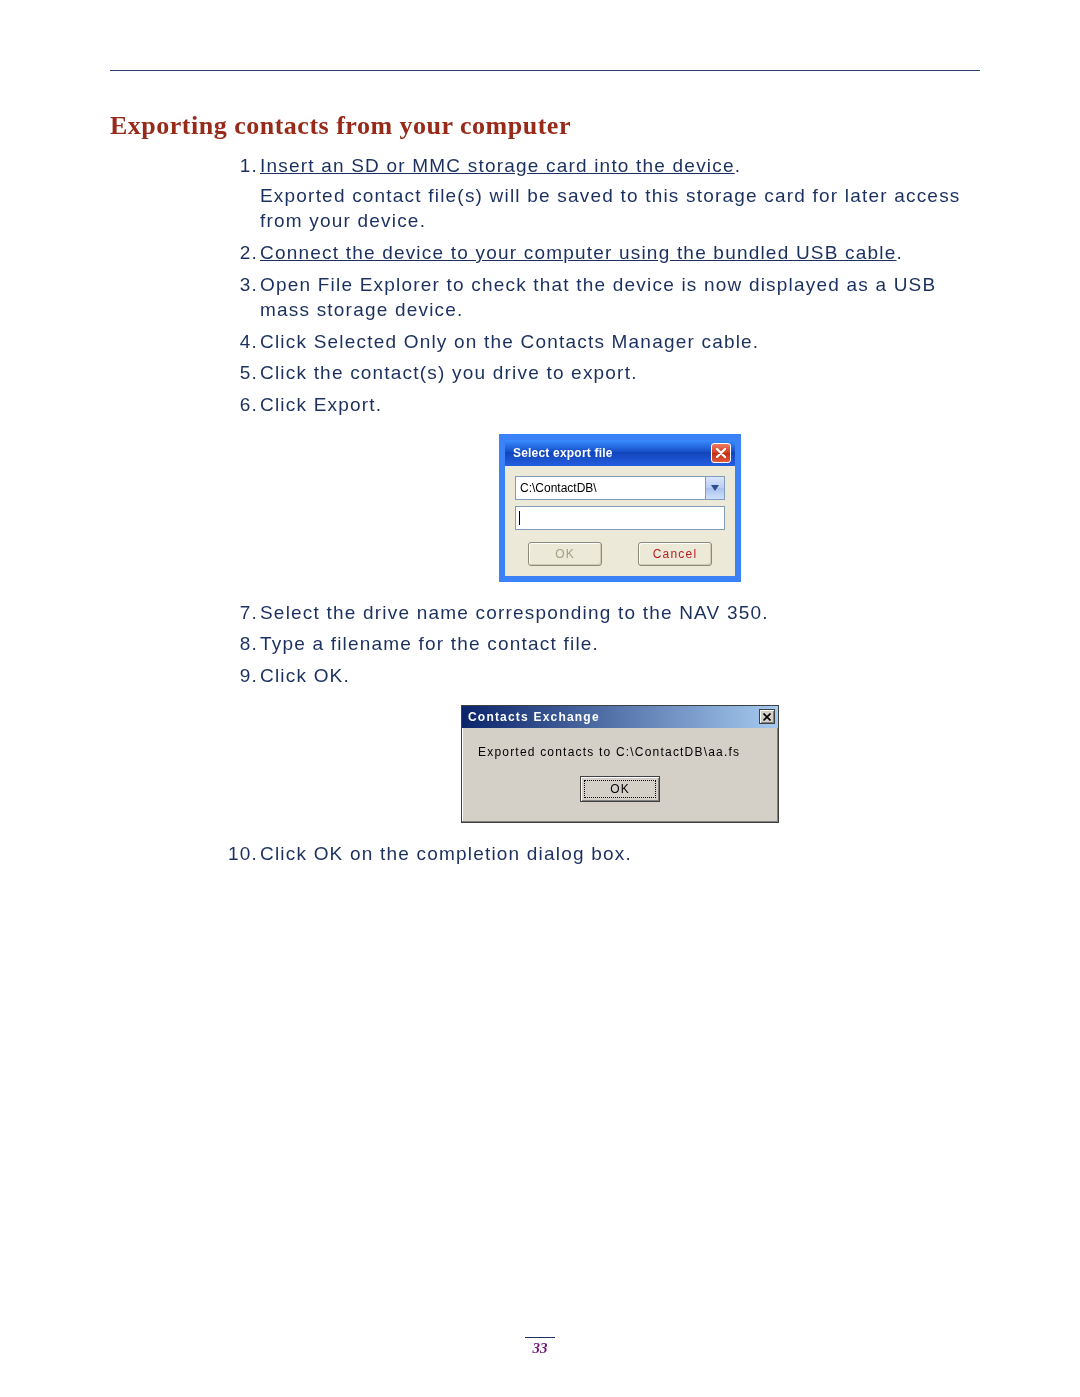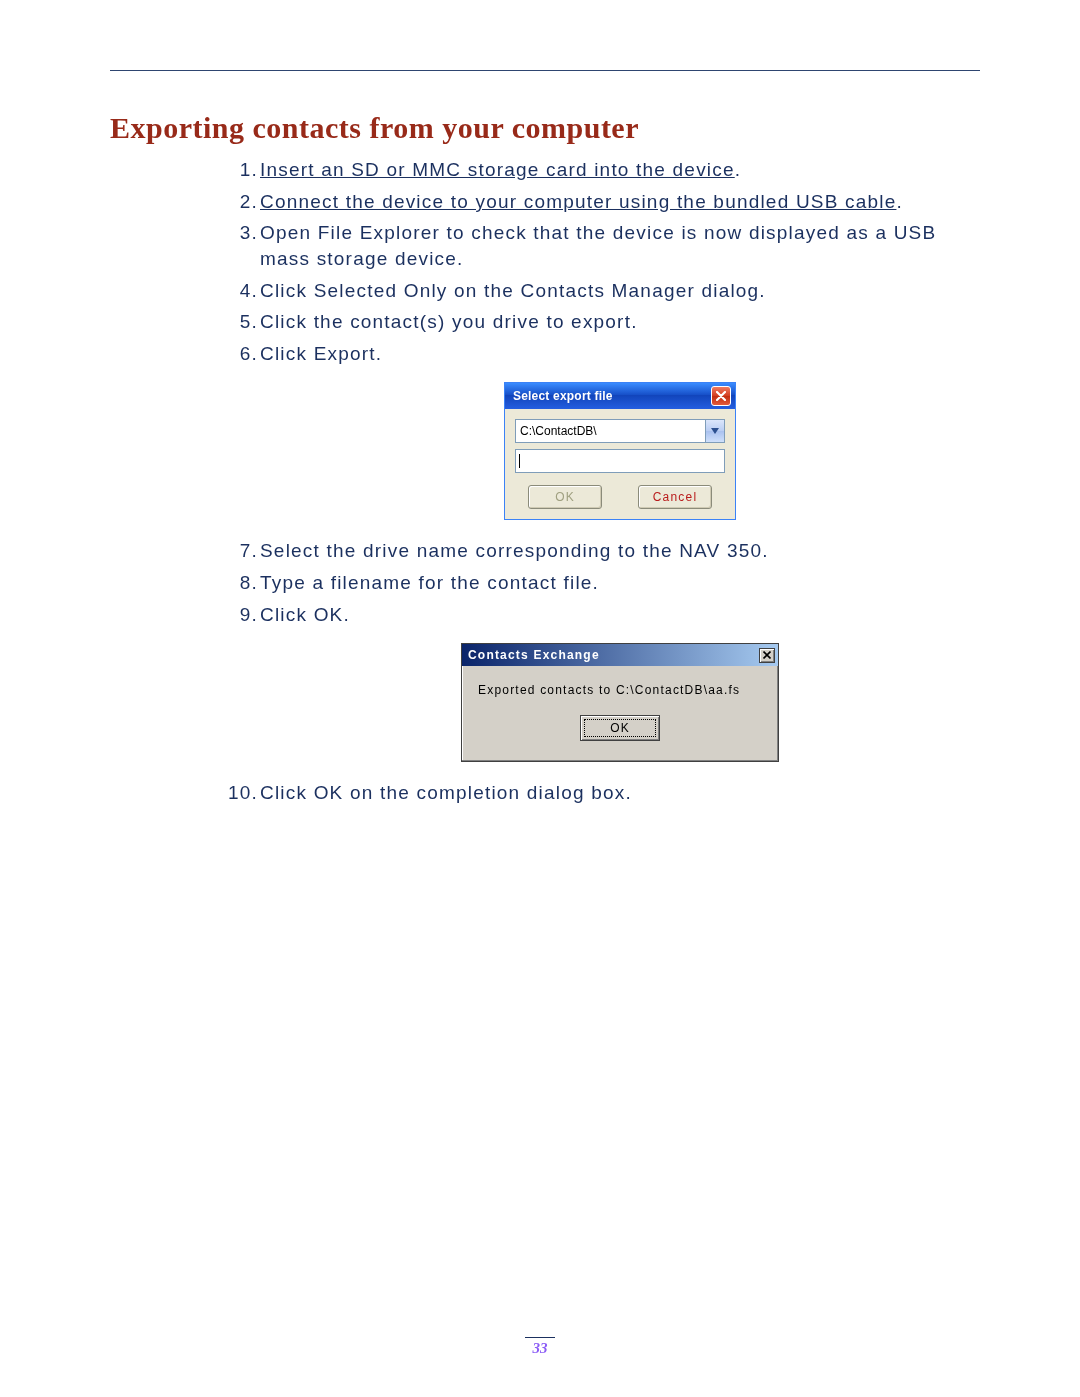--- a/index.html
+++ b/index.html
@@ -18,21 +18,21 @@
     position: relative;
   }
   .hr-top {
     border: 0;
     border-top: 1px solid #2e4570;
     margin: 0 0 40px 0;
   }
   .heading {
     font-family: Georgia, "Times New Roman", serif;
     font-weight: bold;
-    font-size: 30px;
+    font-size: 26px;
     color: #982a19;
     margin: 0 0 12px 0;
     letter-spacing: 0.5px;
   }
   ol.steps {
     margin: 0;
     padding: 0 0 0 150px;
     list-style: none;
     counter-reset: item;
     font-size: 19px;
@@ -67,21 +67,21 @@
   .figwrap {
     display: flex;
     justify-content: center;
     margin: 16px 0 18px 0;
   }
 
   
   .xp-dialog {
     width: 230px;
     background: #ece9d8;
-    border: 1px solid #3b82f6;
+    border: 6px solid #3b82f6;
     box-shadow: 0 0 0 1px #7b93c9 inset;
     font-family: "Tahoma", "Trebuchet MS", sans-serif;
     font-size: 12px;
   }
   .xp-titlebar {
     height: 26px;
     background: linear-gradient(to bottom, #3a8cff 0%, #1750c9 45%, #1144ba 46%, #245ee0 100%);
     display: flex;
     align-items: center;
     padding: 0 4px 0 8px;
@@ -257,40 +257,41 @@
     width: 30px;
     border: 0;
     border-top: 1px solid #1b305f;
     margin: 0 auto 2px auto;
   }
   .footer-num {
     font-family: Georgia, "Times New Roman", serif;
     font-style: italic;
     font-weight: bold;
     font-size: 15px;
-    color: #8b5cf6;
+    color: #701a75;
   }
 </style>
 </head>
 <body>
 
 <div class="page">
   <hr class="hr-top">
 
   <h2 class="heading">Exporting contacts from your computer</h2>
 
   <ol class="steps">
     <li>
       <span class="link-step">Insert an SD or MMC storage card into the device</span>.
+      <span class="note">Exported contact file(s) will be saved to this storage card for later access from your device.</span>
     </li>
     <li>
       <span class="link-step">Connect the device to your computer using the bundled USB cable</span>.
     </li>
     <li>Open File Explorer to check that the device is now displayed as a USB mass storage device.</li>
-    <li>Click Selected Only on the Contacts Manager dialog.</li>
+    <li>Click Selected Only on the Contacts Manager cable.</li>
     <li>Click the contact(s) you drive to export.</li>
     <li>
       <span>Click Export.</span>
       <div class="figwrap">
         <div class="xp-dialog">
           <div class="xp-titlebar">
             <span class="xp-title-text">Select export file</span>
             <span class="xp-close">
               <svg viewBox="0 0 10 10">
                   <path d="M1 1 L9 9 M9 1 L1 9" stroke="#fff" stroke-width="2.2" stroke-linecap="round"></path>

